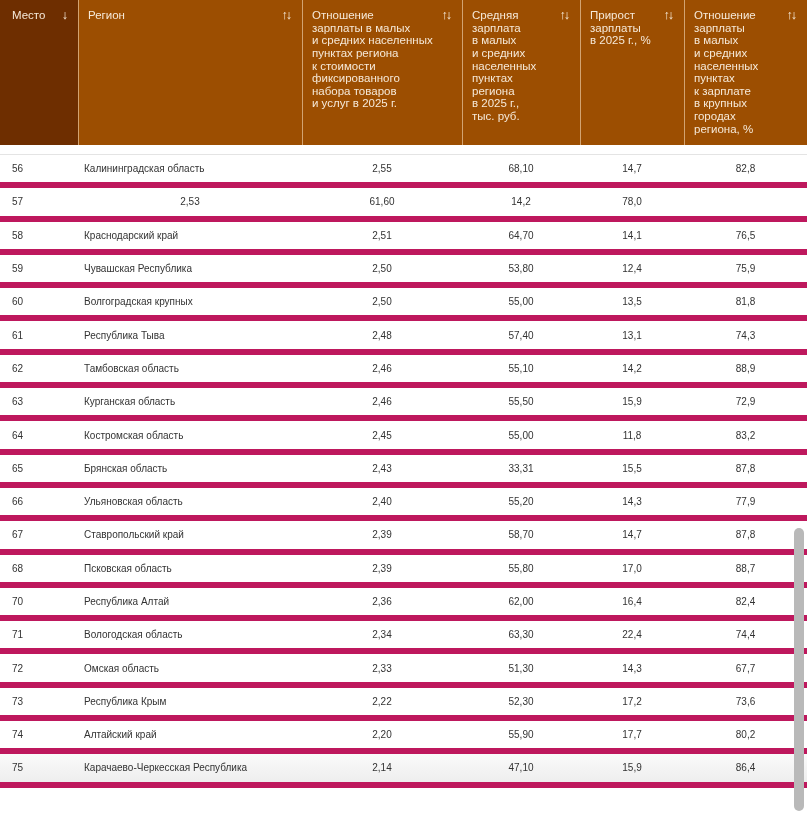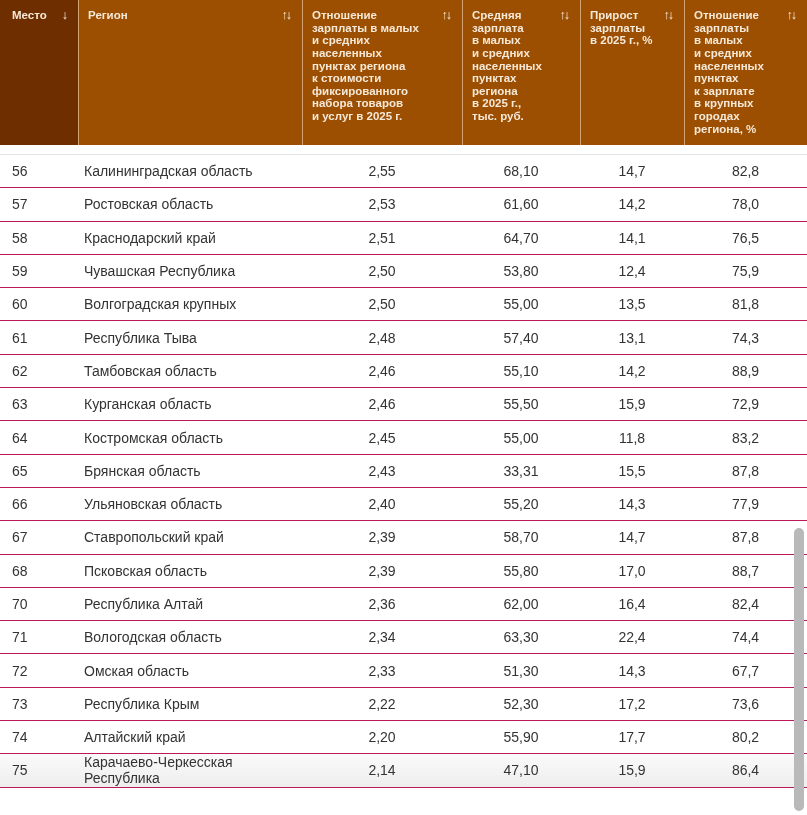--- a/index.html
+++ b/index.html
@@ -10,21 +10,21 @@
   }
   .table{width:807px;}
   .header{
     display:grid;
     grid-template-columns:78px 224px 160px 118px 104px 1fr;
     height:145px;
   }
   .hcell{
     background:#9c4e01;
     color:#f6e9d8;
-    font-weight:bold;
+    font-weight:normal;
     font-size:11.5px;
     line-height:1.1;
     padding:9px 8px 6px 9px;
     display:flex;
     justify-content:space-between;
     align-items:flex-start;
     gap:4px;
     box-sizing:border-box;
     overflow:hidden;
     cursor:pointer;
@@ -43,22 +43,22 @@
   }
   .body{
     margin-top:9px;
     border-top:1px solid #e4e4e4;
   }
   .row{
     display:grid;
     grid-template-columns:78px 224px 160px 118px 104px 1fr;
     height:33.3px;
     align-items:center;
-    border-bottom:1px solid #be185d;
-    font-size:14px;
+    border-bottom:6px solid #be185d;
+    font-size:10px;
     color:#333;
     box-sizing:border-box;
     background:#fff;
   }
   .row.last-row{
     background:linear-gradient(180deg,#fafafa 0%,#eeeeee 100%);
   }
   .cell{box-sizing:border-box;}
   .cell.place{padding-left:12px;}
   .cell.region{padding-left:6px;}
@@ -135,21 +135,20 @@
       <div class="row">
     <div class="cell place">56</div>
     <div class="cell region">Калининградская область</div>
     <div class="cell num">2,55</div>
     <div class="cell num">68,10</div>
     <div class="cell num">14,7</div>
     <div class="cell num">82,8</div>
   </div>
       <div class="row">
     <div class="cell place">57</div>
-    <div class="cell region">Ростовская область</div>
     <div class="cell num">2,53</div>
     <div class="cell num">61,60</div>
     <div class="cell num">14,2</div>
     <div class="cell num">78,0</div>
   </div>
       <div class="row">
     <div class="cell place">58</div>
     <div class="cell region">Краснодарский край</div>
     <div class="cell num">2,51</div>
     <div class="cell num">64,70</div>

